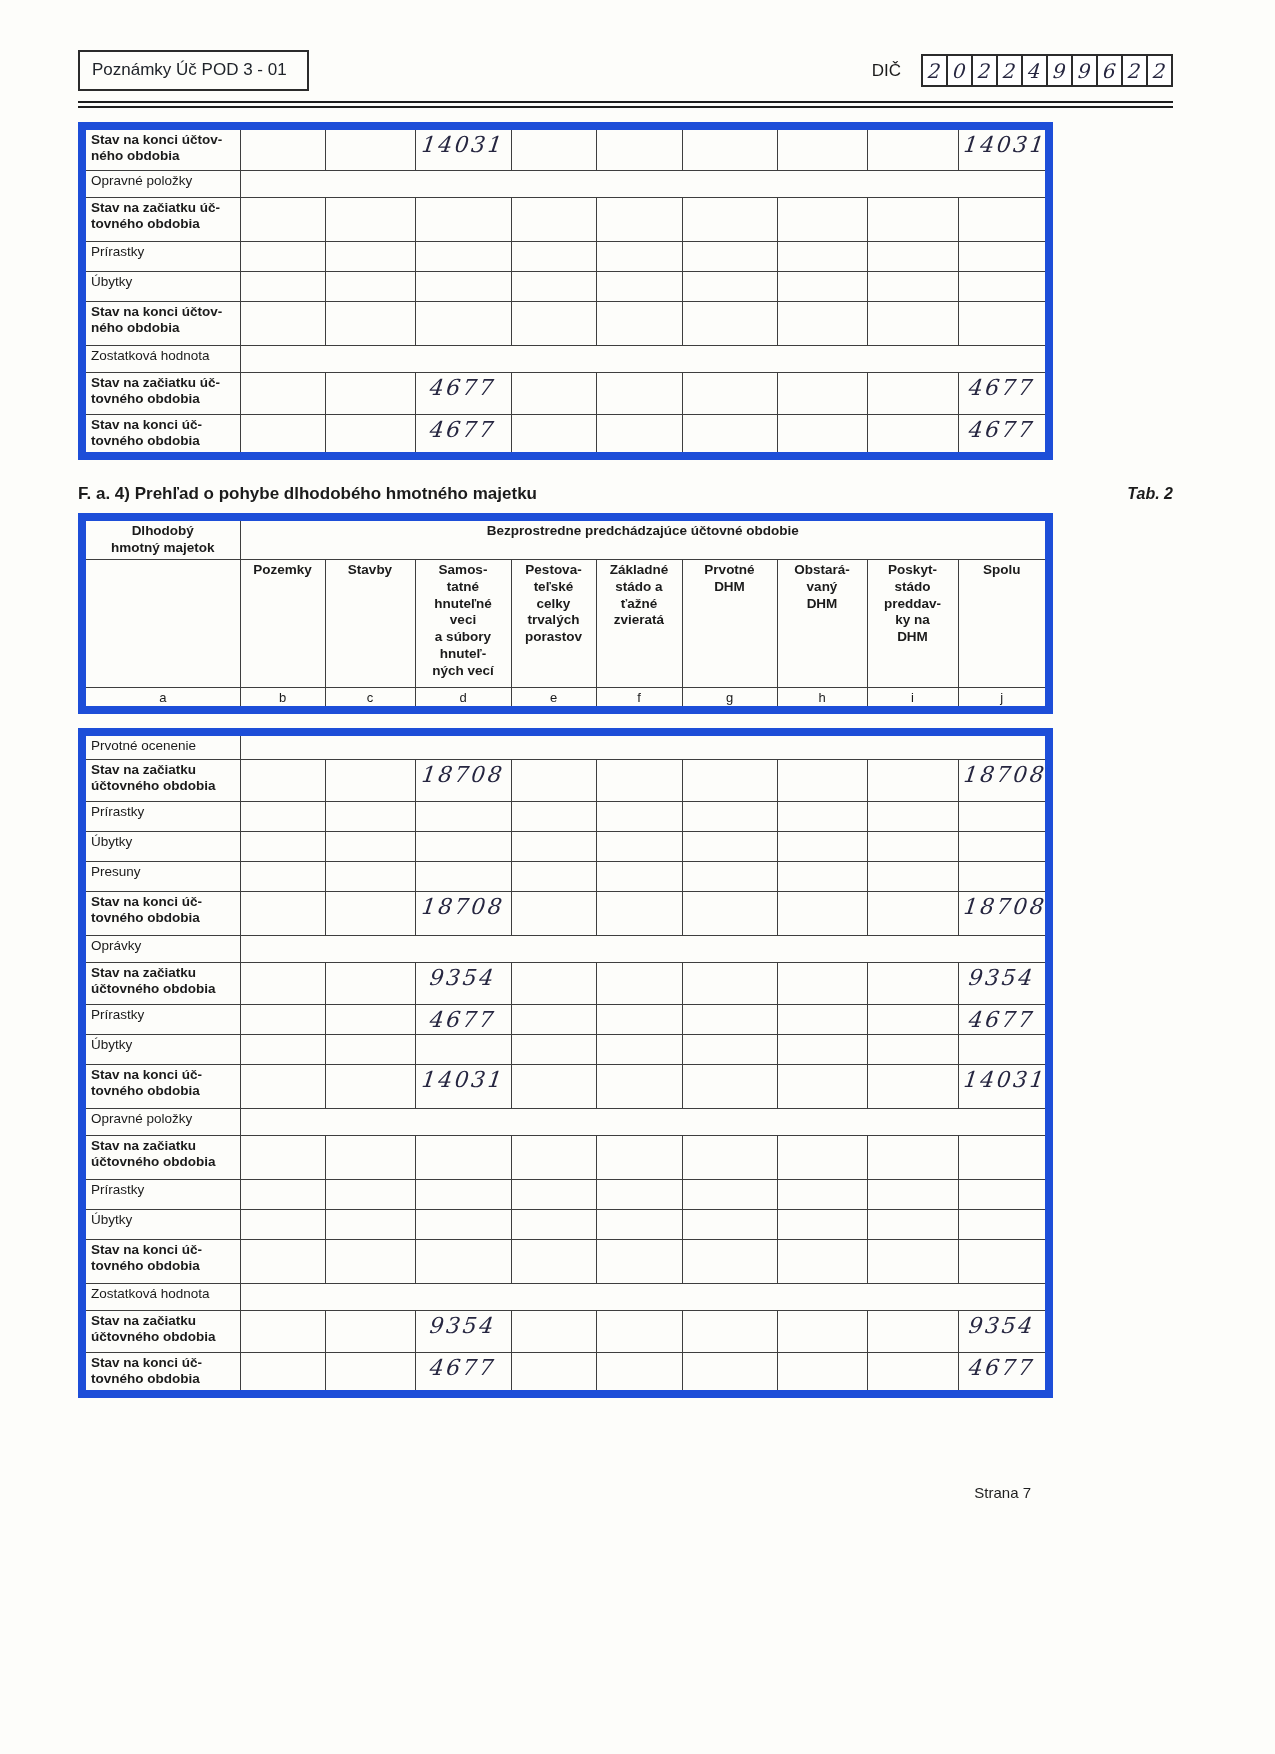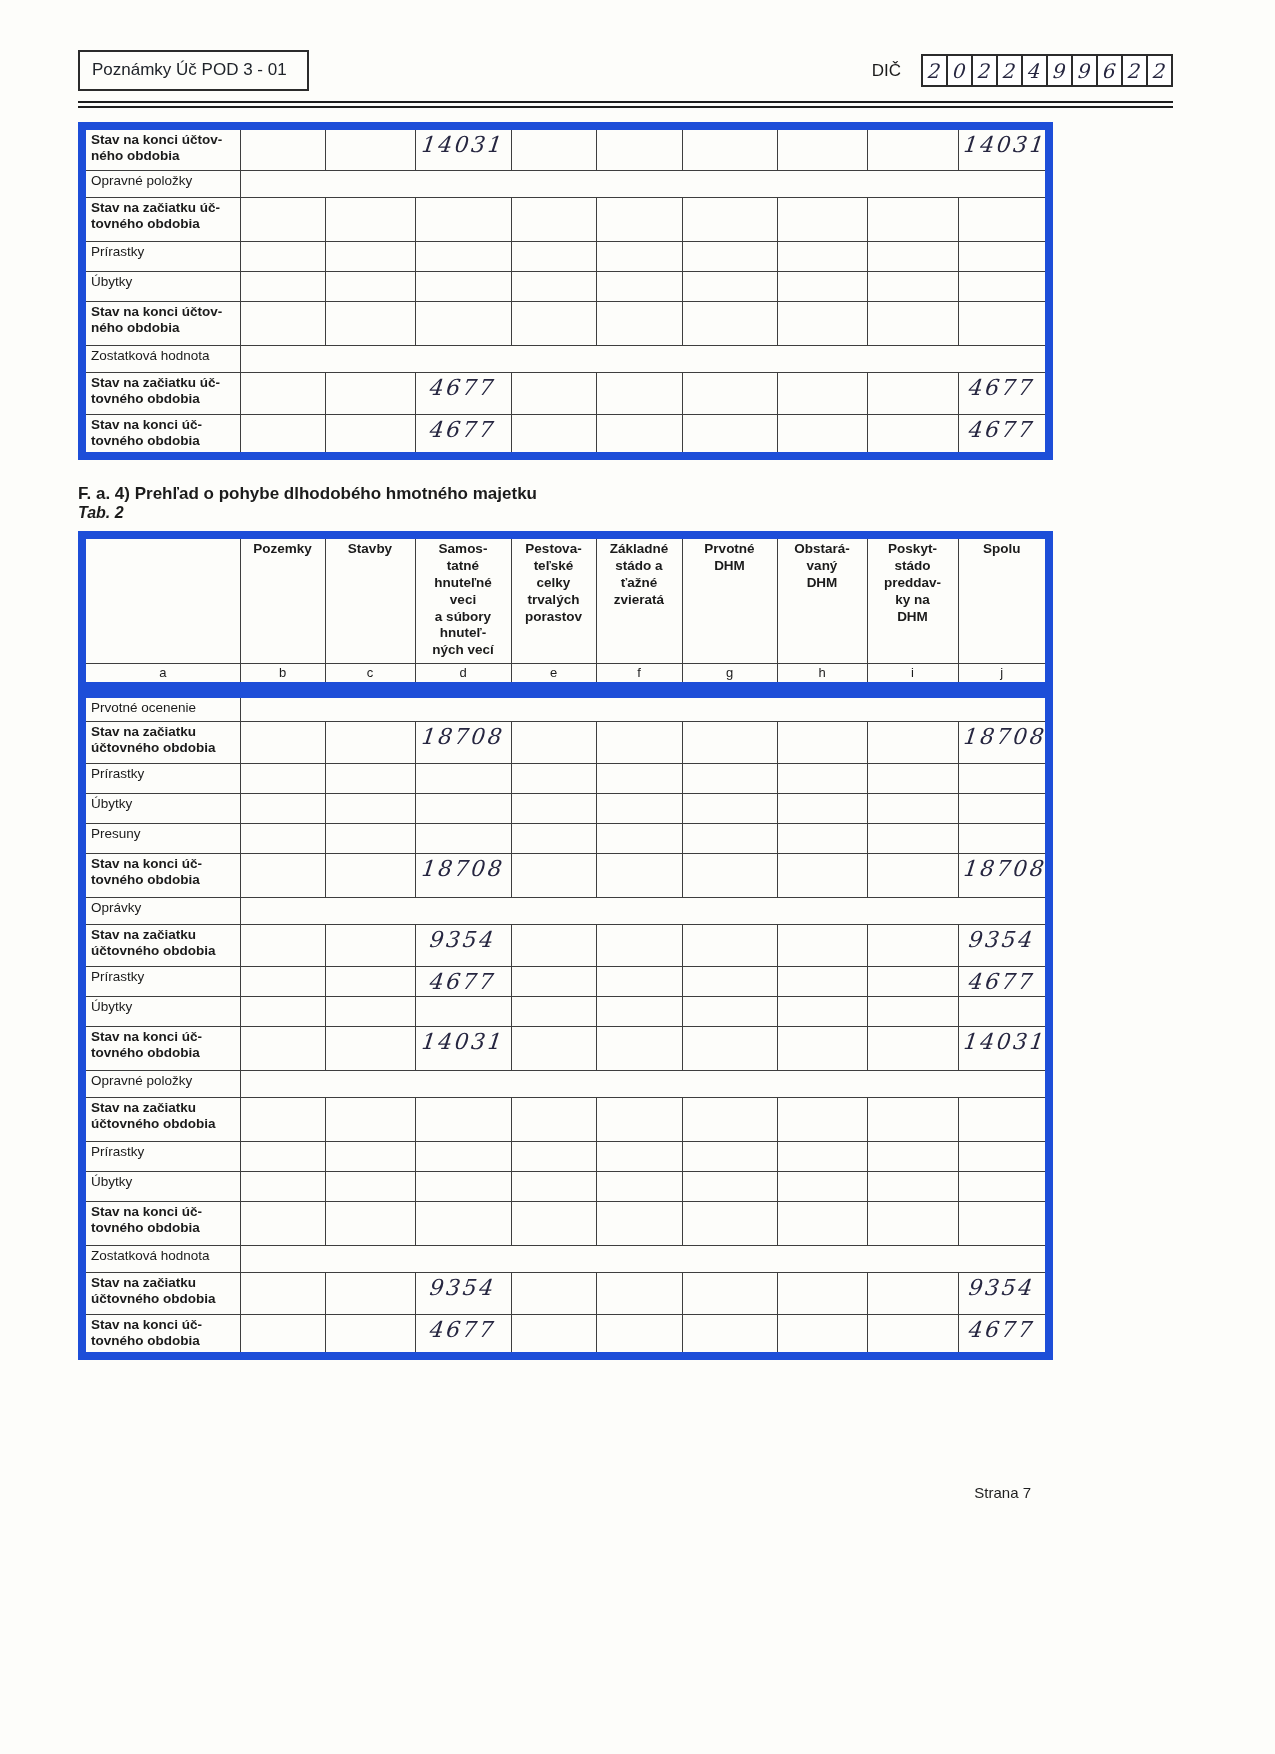--- a/index.html
+++ b/index.html
@@ -21,30 +21,30 @@
   .tbl td { border:1px solid #3e3e3e; padding:2px 5px; vertical-align:top; font-size:13.5px; overflow:hidden; }
   .lbl { line-height:1.2; }
   .lt { white-space:pre-line; }
   .b { font-weight:bold; }
   .hwc { text-align:center; vertical-align:middle; padding:0 2px; }
   .hw { font-family:"DejaVu Serif","Liberation Serif",serif; font-style:italic; font-size:22px;
         letter-spacing:2.5px; color:#262640; display:inline-block; transform:skewX(-7deg); white-space:nowrap; }
   .hw-sm { font-size:20px; letter-spacing:0; transform:skewX(-5deg); }
   .top { margin-top:14px; }
 
-  .sec-head { display:flex; justify-content:space-between; align-items:baseline; margin:24px 0 9px;flex-direction:column; }
+  .sec-head { display:flex; justify-content:space-between; align-items:baseline; margin:24px 0 9px; }
   .sec-title { font-weight:bold; font-size:17px; }
   .tab-label { font-weight:bold; font-size:16px;font-style:italic; }
 
   .corner { font-weight:bold; text-align:center; white-space:pre-line; vertical-align:middle; font-size:14px; line-height:1.25; }
   .period { font-weight:bold; text-align:center; vertical-align:middle; font-size:14px; height:38px; }
   .colhead { font-weight:bold; text-align:center; vertical-align:middle; white-space:pre-line;
              font-size:13.5px; line-height:1.25; height:128px; }
   .letters td { text-align:center; height:23px; font-size:13px; vertical-align:middle; padding:1px; }
-  .mainbody { margin-top:0; }
+  .mainbody { margin-top:14px; }
 
   tr.h27 { height:27px; } tr.h30 { height:30px; } tr.h42 { height:42px; } tr.h44 { height:44px; }
 
   .footer { position:absolute; top:1484px; right:244px; font-size:15px; color:#1f1f1f; }
 </style>
 </head>
 <body>
 
 <div class="page">
   <div class="content">
@@ -218,20 +218,25 @@
           <col style="width:90px">
           <col style="width:96px">
           <col style="width:85px">
         <col style="width:86px">
           <col style="width:95px">
           <col style="width:90px">
           <col style="width:91px">
           <col style="width:91px">
       </colgroup>
       <tbody>
+        <tr>
+          <td class="corner"><span class="lt">Dlhodobý
+hmotný majetok</span></td>
+          <td class="period" colspan="9"><span>Bezprostredne predchádzajúce účtovné obdobie</span></td>
+        </tr>
         <tr>
           <td class="c"></td>
           <td class="colhead"><span class="lt">Pozemky</span></td>
           <td class="colhead"><span class="lt">Stavby</span></td>
           <td class="colhead"><span class="lt">Samos-
 tatné
 hnuteľné
 veci
 a súbory
 hnuteľ-

